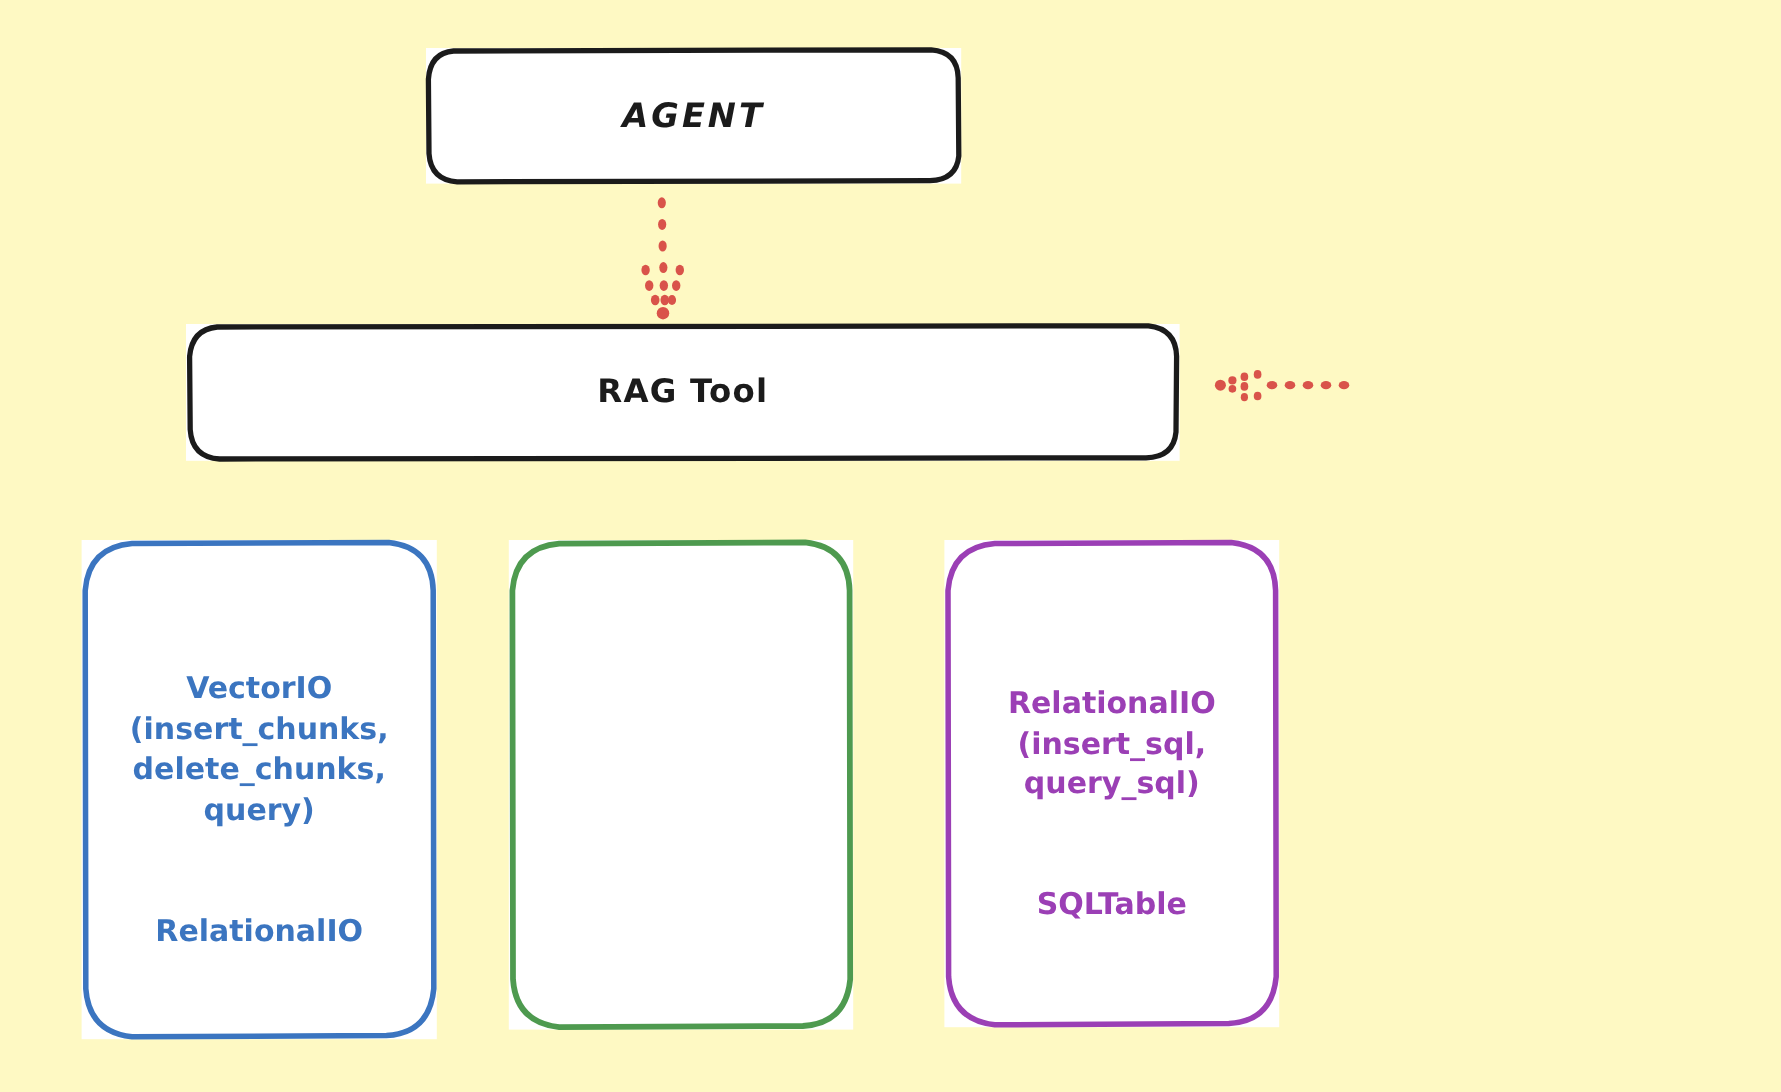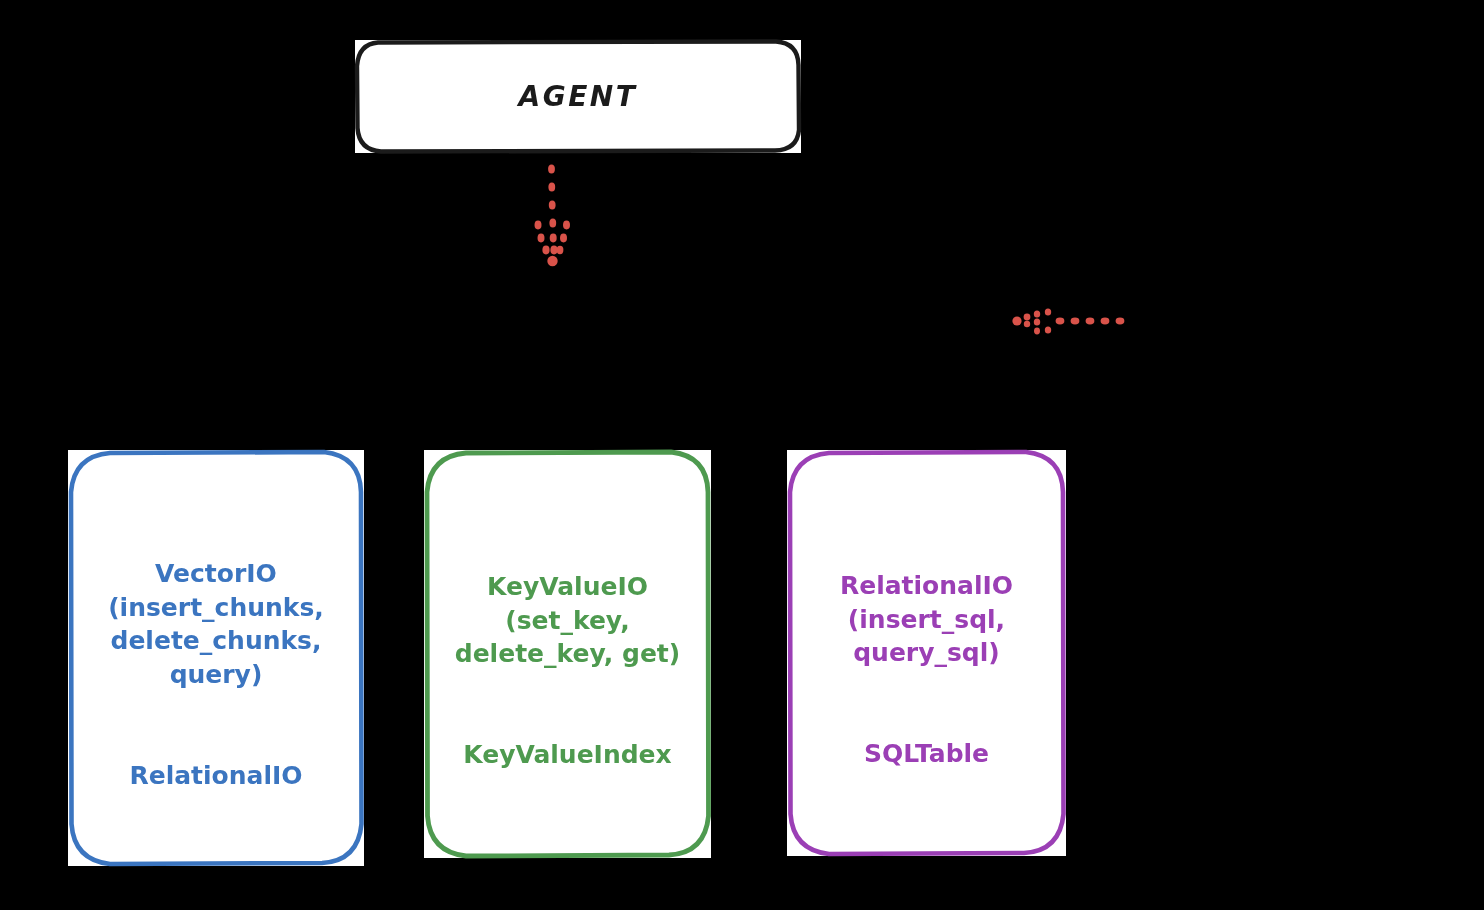--- a/index.html
+++ b/index.html
@@ -8,21 +8,21 @@
     padding: 0;
     background: #ffffff;
   }
   body {
     font-family: "DejaVu Sans", sans-serif;
   }
   #canvas {
     position: relative;
     width: 1484px;
     height: 910px;
-    background: #000000;
+    background: #fef9c3;
     overflow: hidden;
   }
   .node {
     position: absolute;
     box-sizing: border-box;
     background: #ffffff;
     display: flex;
     align-items: center;
     justify-content: center;
     text-align: center;
@@ -171,20 +171,27 @@
       <ellipse cx="36" cy="78" rx="3.5" ry="4.4"></ellipse>
       <ellipse cx="48.2" cy="78" rx="3.5" ry="4.4"></ellipse>
       <ellipse cx="58.5" cy="78" rx="3.5" ry="4.4"></ellipse>
       <ellipse cx="41" cy="90" rx="3.6" ry="4.4"></ellipse>
       <ellipse cx="49" cy="90" rx="3.6" ry="4.4"></ellipse>
       <ellipse cx="55" cy="90" rx="3.4" ry="4.2"></ellipse>
       <ellipse cx="47.5" cy="101" rx="5.2" ry="5.2"></ellipse>
     </g>
   </svg>
 
+  <div class="node" id="ragtool-node">
+    <svg class="node-svg" viewBox="0 0 828 114" preserveAspectRatio="none">
+      <path d="M26,2.5 L802,1.5 Q825,4 825.5,27 L825,90 Q823,111 800,111.5 L28,112.5
+               Q5,111 3.5,88 L3,27 Q5,4.5 26,2.5 Z" fill="#ffffff" stroke="#1b1b1b" stroke-width="4.4" stroke-linecap="round" stroke-linejoin="round"></path>
+    </svg>
+    <span class="node-label">RAG Tool</span>
+  </div>
 
   <svg class="connector" id="ingest-connector" viewBox="0 0 120 60">
     <g fill="#d9534a">
       <ellipse cx="108" cy="31" rx="4.4" ry="3.4"></ellipse>
       <ellipse cx="93" cy="31" rx="4.4" ry="3.4"></ellipse>
       <ellipse cx="78" cy="31" rx="4.4" ry="3.4"></ellipse>
       <ellipse cx="63" cy="31" rx="4.4" ry="3.4"></ellipse>
       <ellipse cx="48" cy="31" rx="4.4" ry="3.4"></ellipse>
     </g>
     <g fill="#d9534a">
@@ -213,27 +220,20 @@
       <span class="block-gap"></span>
       <span>RelationalIO</span>
     </div>
   </div>
 
   <div class="node provider" id="keyvalue-node">
     <svg class="node-svg" viewBox="0 0 287 408" preserveAspectRatio="none">
       <path d="M42,3 L247,2 Q283,6 284,42 L284.5,366 Q281,403 245,405 L42,406
                Q6,402 3.5,366 L3,42 Q6,6 42,3 Z" fill="#ffffff" stroke="#4e9a4f" stroke-width="4.8" stroke-linecap="round" stroke-linejoin="round"></path>
     </svg>
-    <div class="node-label">
-      <span>KeyValueIO
-(set_key,
-delete_key, get)</span>
-      <span class="block-gap"></span>
-      <span>KeyValueIndex</span>
-    </div>
   </div>
 
   <div class="node provider" id="relational-node">
     <svg class="node-svg" viewBox="0 0 279 406" preserveAspectRatio="none">
       <path d="M42,3 L239,2 Q275,6 276,42 L276.5,364 Q273,401 237,403 L42,404
                Q6,400 3.5,364 L3,42 Q6,6 42,3 Z" fill="#ffffff" stroke="#9b3fb5" stroke-width="4.6" stroke-linecap="round" stroke-linejoin="round"></path>
     </svg>
     <div class="node-label">
       <span>RelationalIO
 (insert_sql,

